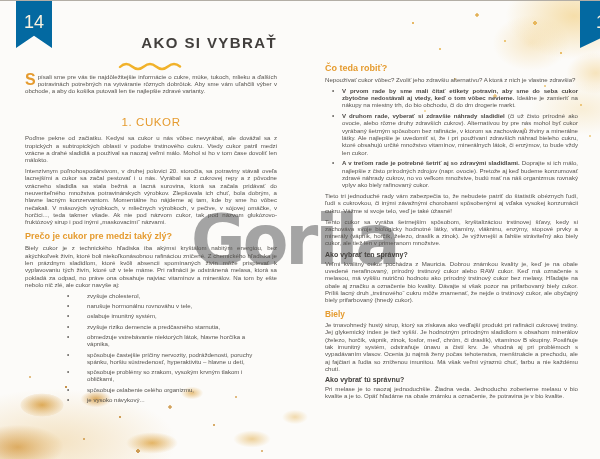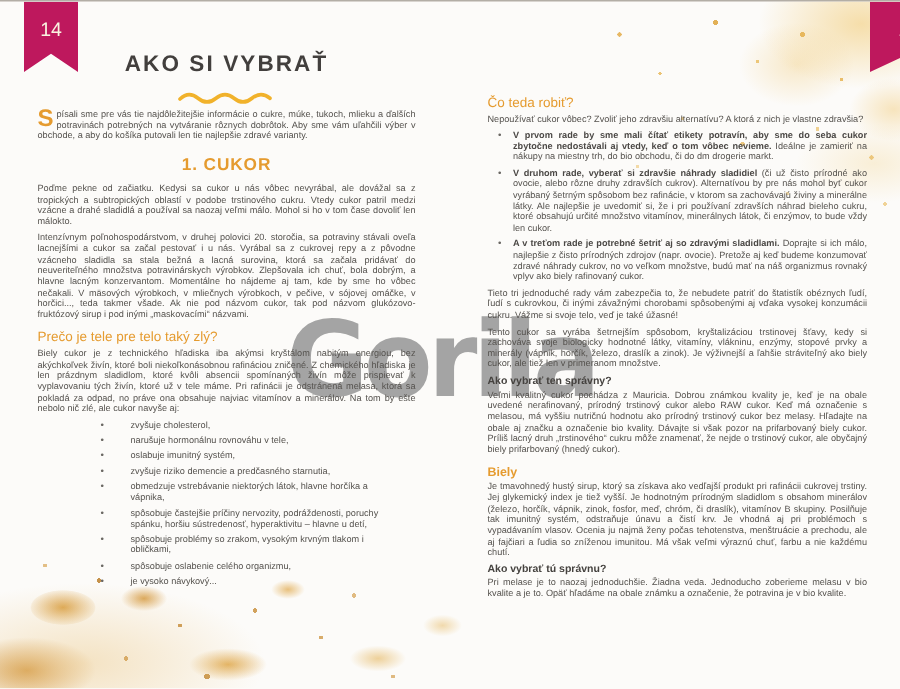--- a/index.html
+++ b/index.html
@@ -45,42 +45,42 @@
     radial-gradient(circle 3px at 138px 104px, rgba(186,122,32,.8) 60%, transparent 63%),
     radial-gradient(circle 2.4px at 84px 92px, rgba(192,128,38,.8) 60%, transparent 63%),
     radial-gradient(circle 2px at 262px 104px, rgba(204,142,48,.6) 60%, transparent 63%);}
 
   
   .watermark{position:absolute;left:191px;top:204px;z-index:2;font-family:"DejaVu Sans",sans-serif;
     font-weight:700;font-size:70px;line-height:1;letter-spacing:-3px;color:#9d9d9d;opacity:.92;
     transform:scaleX(.95);transform-origin:left top;}
 
   
-  .flag{position:absolute;top:0;z-index:4;background:#be185d;color:#faf3e0;text-align:center;
-    font-size:13px;padding-top:11px;box-sizing:border-box;
+  .flag{position:absolute;top:0;z-index:4;background:#0369a1;color:#faf3e0;text-align:center;
+    font-size:18px;padding-top:11px;box-sizing:border-box;
     clip-path:polygon(0 0,100% 0,100% 100%,50% 74%,0 100%);}
   .flag-left{left:16px;width:36px;height:47px;}
   .flag-right{left:580px;width:52px;height:47px;}
 
   
   .page{position:absolute;top:0;z-index:3;}
   .page-left{left:25px;width:252px;}
   .page-right{left:325px;width:253px;}
 
-  .title{margin:33px 0 0;text-align:center;font-size:15px;line-height:18.5px;letter-spacing:1.4px;
+  .title{margin:33px 0 0;text-align:right;font-size:15px;line-height:18.5px;letter-spacing:1.4px;
     color:#423f3d;font-weight:700;}
   .title span{display:block;}
   .squiggle{text-align:center;margin-top:4px;height:9px;}
 
   .body{font-size:6.1px;line-height:7.3px;color:#55524e;text-align:justify;margin:0 0 3.5px;}
   .intro{margin-top:7px;}
   .dropcap{float:left;font-size:16px;line-height:12px;font-weight:700;color:#e59b2f;margin:1px 2px 0 0;}
 
-  .chapter{color:#e59b2f;font-weight:700;font-size:11.5px;text-align:center;letter-spacing:.6px;margin:10px 0 6px;}
-  .orange-h{color:#e59b2f;font-weight:400;font-size:9px;margin:6px 0 3px;}
+  .chapter{color:#e59b2f;font-weight:400;font-size:11.5px;text-align:center;letter-spacing:.6px;margin:22px 0 6px;}
+  .orange-h{color:#e59b2f;font-weight:700;font-size:9px;margin:6px 0 3px;}
   .orange-sub{color:#e59b2f;font-weight:700;font-size:8.3px;margin:5px 0 2.5px;}
   .dark-sub{color:#45423f;font-weight:700;font-size:7px;margin:4px 0 2px;}
   .page-right .orange-h.first{margin-top:62px;}
 
   ul.bullets{list-style:none;margin:3px 0 0;padding:0;}
   ul.bullets li{position:relative;margin-bottom:3px;font-size:6.1px;line-height:7.3px;color:#55524e;}
   ul.bullets li::before{content:"\2022";position:absolute;color:#6b6864;font-size:6.5px;top:0;}
   .page-left ul.bullets{padding-left:62px;}
   .page-left ul.bullets li{padding-right:14px;}
   .page-left ul.bullets li::before{left:-20px;}
@@ -118,21 +118,21 @@
       </svg>
     </div>
 
     <p class="body intro"><span class="dropcap">S</span><span>písali sme pre vás tie najdôležitejšie informácie o cukre, múke, tukoch, mlieku a ďalších potravinách potrebných na vytváranie rôznych dobrôtok. Aby sme vám uľahčili výber v obchode, a aby do košíka putovali len tie najlepšie zdravé varianty.</span></p>
 
     <h2 class="chapter">1. CUKOR</h2>
 
     <p class="body">Poďme pekne od začiatku. Kedysi sa cukor u nás vôbec nevyrábal, ale dovážal sa z tropických a subtropických oblastí v podobe trstinového cukru. Vtedy cukor patril medzi vzácne a drahé sladidlá a používal sa naozaj veľmi málo. Mohol si ho v tom čase dovoliť len málokto.</p>
     <p class="body">Intenzívnym poľnohospodárstvom, v druhej polovici 20. storočia, sa potraviny stávali oveľa lacnejšími a cukor sa začal pestovať i u nás. Vyrábal sa z cukrovej repy a z pôvodne vzácneho sladidla sa stala bežná a lacná surovina, ktorá sa začala pridávať do neuveriteľného množstva potravinárskych výrobkov. Zlepšovala ich chuť, bola dobrým, a hlavne lacným konzervantom. Momentálne ho nájdeme aj tam, kde by sme ho vôbec nečakali. V mäsových výrobkoch, v mliečnych výrobkoch, v pečive, v sójovej omáčke, v horčici..., teda takmer všade. Ak nie pod názvom cukor, tak pod názvom glukózovo-fruktózový sirup i pod inými „maskovacími“ názvami.</p>
 
-    <h3 class="orange-h">Prečo je tele pre telo taký zlý?</h3>
+    <h3 class="orange-h">Prečo je cukor pre medzi taký zlý?</h3>
     <p class="body">Biely cukor je z technického hľadiska iba akýmsi kryštálom nabitým energiou, bez akýchkoľvek živín, ktoré boli niekoľkonásobnou rafináciou zničené. Z chemického hľadiska je len prázdnym sladidlom, ktoré kvôli absencii spomínaných živín môže prispievať k vyplavovaniu tých živín, ktoré už v tele máme. Pri rafinácii je odstránená melasa, ktorá sa pokladá za odpad, no práve ona obsahuje najviac vitamínov a minerálov. Na tom by ešte nebolo nič zlé, ale cukor navyše aj:</p>
 
     <ul class="bullets">
       <li>zvyšuje cholesterol,</li>
       <li>narušuje hormonálnu rovnováhu v tele,</li>
       <li>oslabuje imunitný systém,</li>
       <li>zvyšuje riziko demencie a predčasného starnutia,</li>
       <li>obmedzuje vstrebávanie niektorých látok, hlavne horčíka a vápnika,</li>
       <li>spôsobuje častejšie príčiny nervozity, podráždenosti, poruchy spánku, horšiu sústredenosť, hyperaktivitu – hlavne u detí,</li>
       <li>spôsobuje problémy so zrakom, vysokým krvným tlakom i obličkami,</li>

